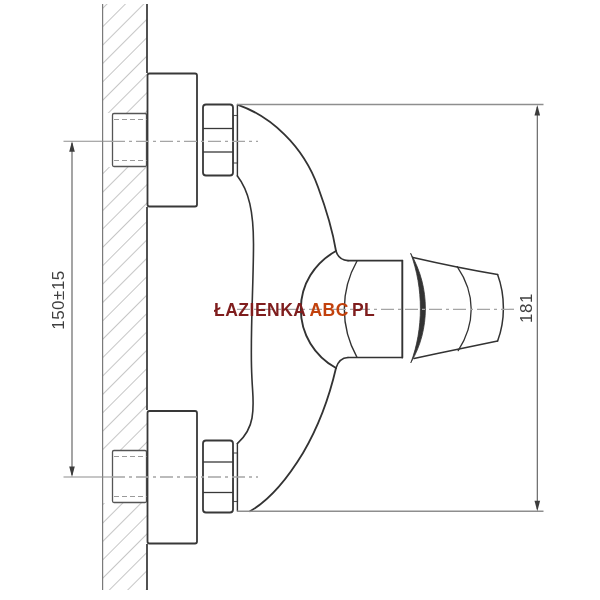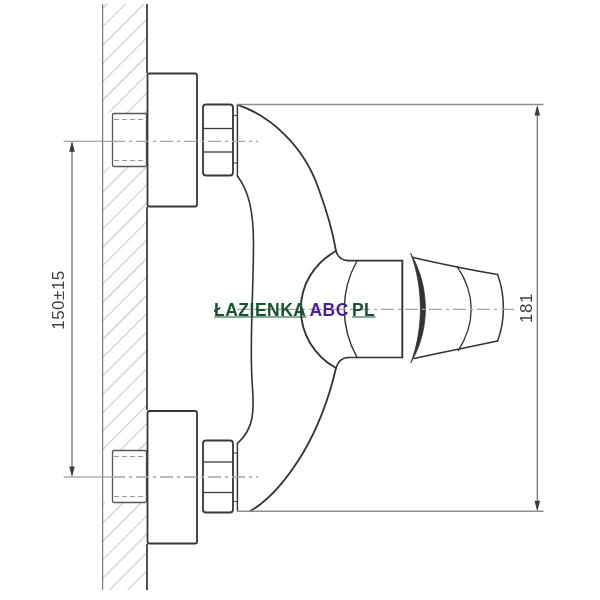--- a/index.html
+++ b/index.html
@@ -4,22 +4,22 @@
 <style>
   html,body{margin:0;padding:0;background:#fff;}
   #stage{position:relative;width:600px;height:600px;background:#ffffff;overflow:hidden;
          font-family:"Liberation Sans", sans-serif;}
   #stage svg{position:absolute;left:0;top:0;}
   .dim-label{position:absolute;font-size:17px;color:#3f3f3f;letter-spacing:0.5px;
              white-space:nowrap;transform:translate(-50%,-50%) rotate(-90deg);}
   #watermark{position:absolute;left:214px;top:310px;transform:translateY(-50%);
              display:flex;align-items:center;gap:3px;font-weight:bold;font-size:17.5px;
              letter-spacing:0.5px;white-space:nowrap;}
-  .wm-faint{color:#14532d;text-decoration:underline;}
-  .wm-brand{color:#4c1d95;}
+  .wm-faint{color:#7f1d1d;}
+  .wm-brand{color:#c2410c;}
 </style>
 </head>
 <body>
 
 <div id="stage">
 
 <svg width="600" height="600" viewBox="0 0 600 600">
   <defs>
     <pattern id="hatch" patternUnits="userSpaceOnUse" width="13" height="13" patternTransform="rotate(45)">
       <line x1="0" y1="0" x2="0" y2="13" stroke="#979797" stroke-width="1.1"></line>

